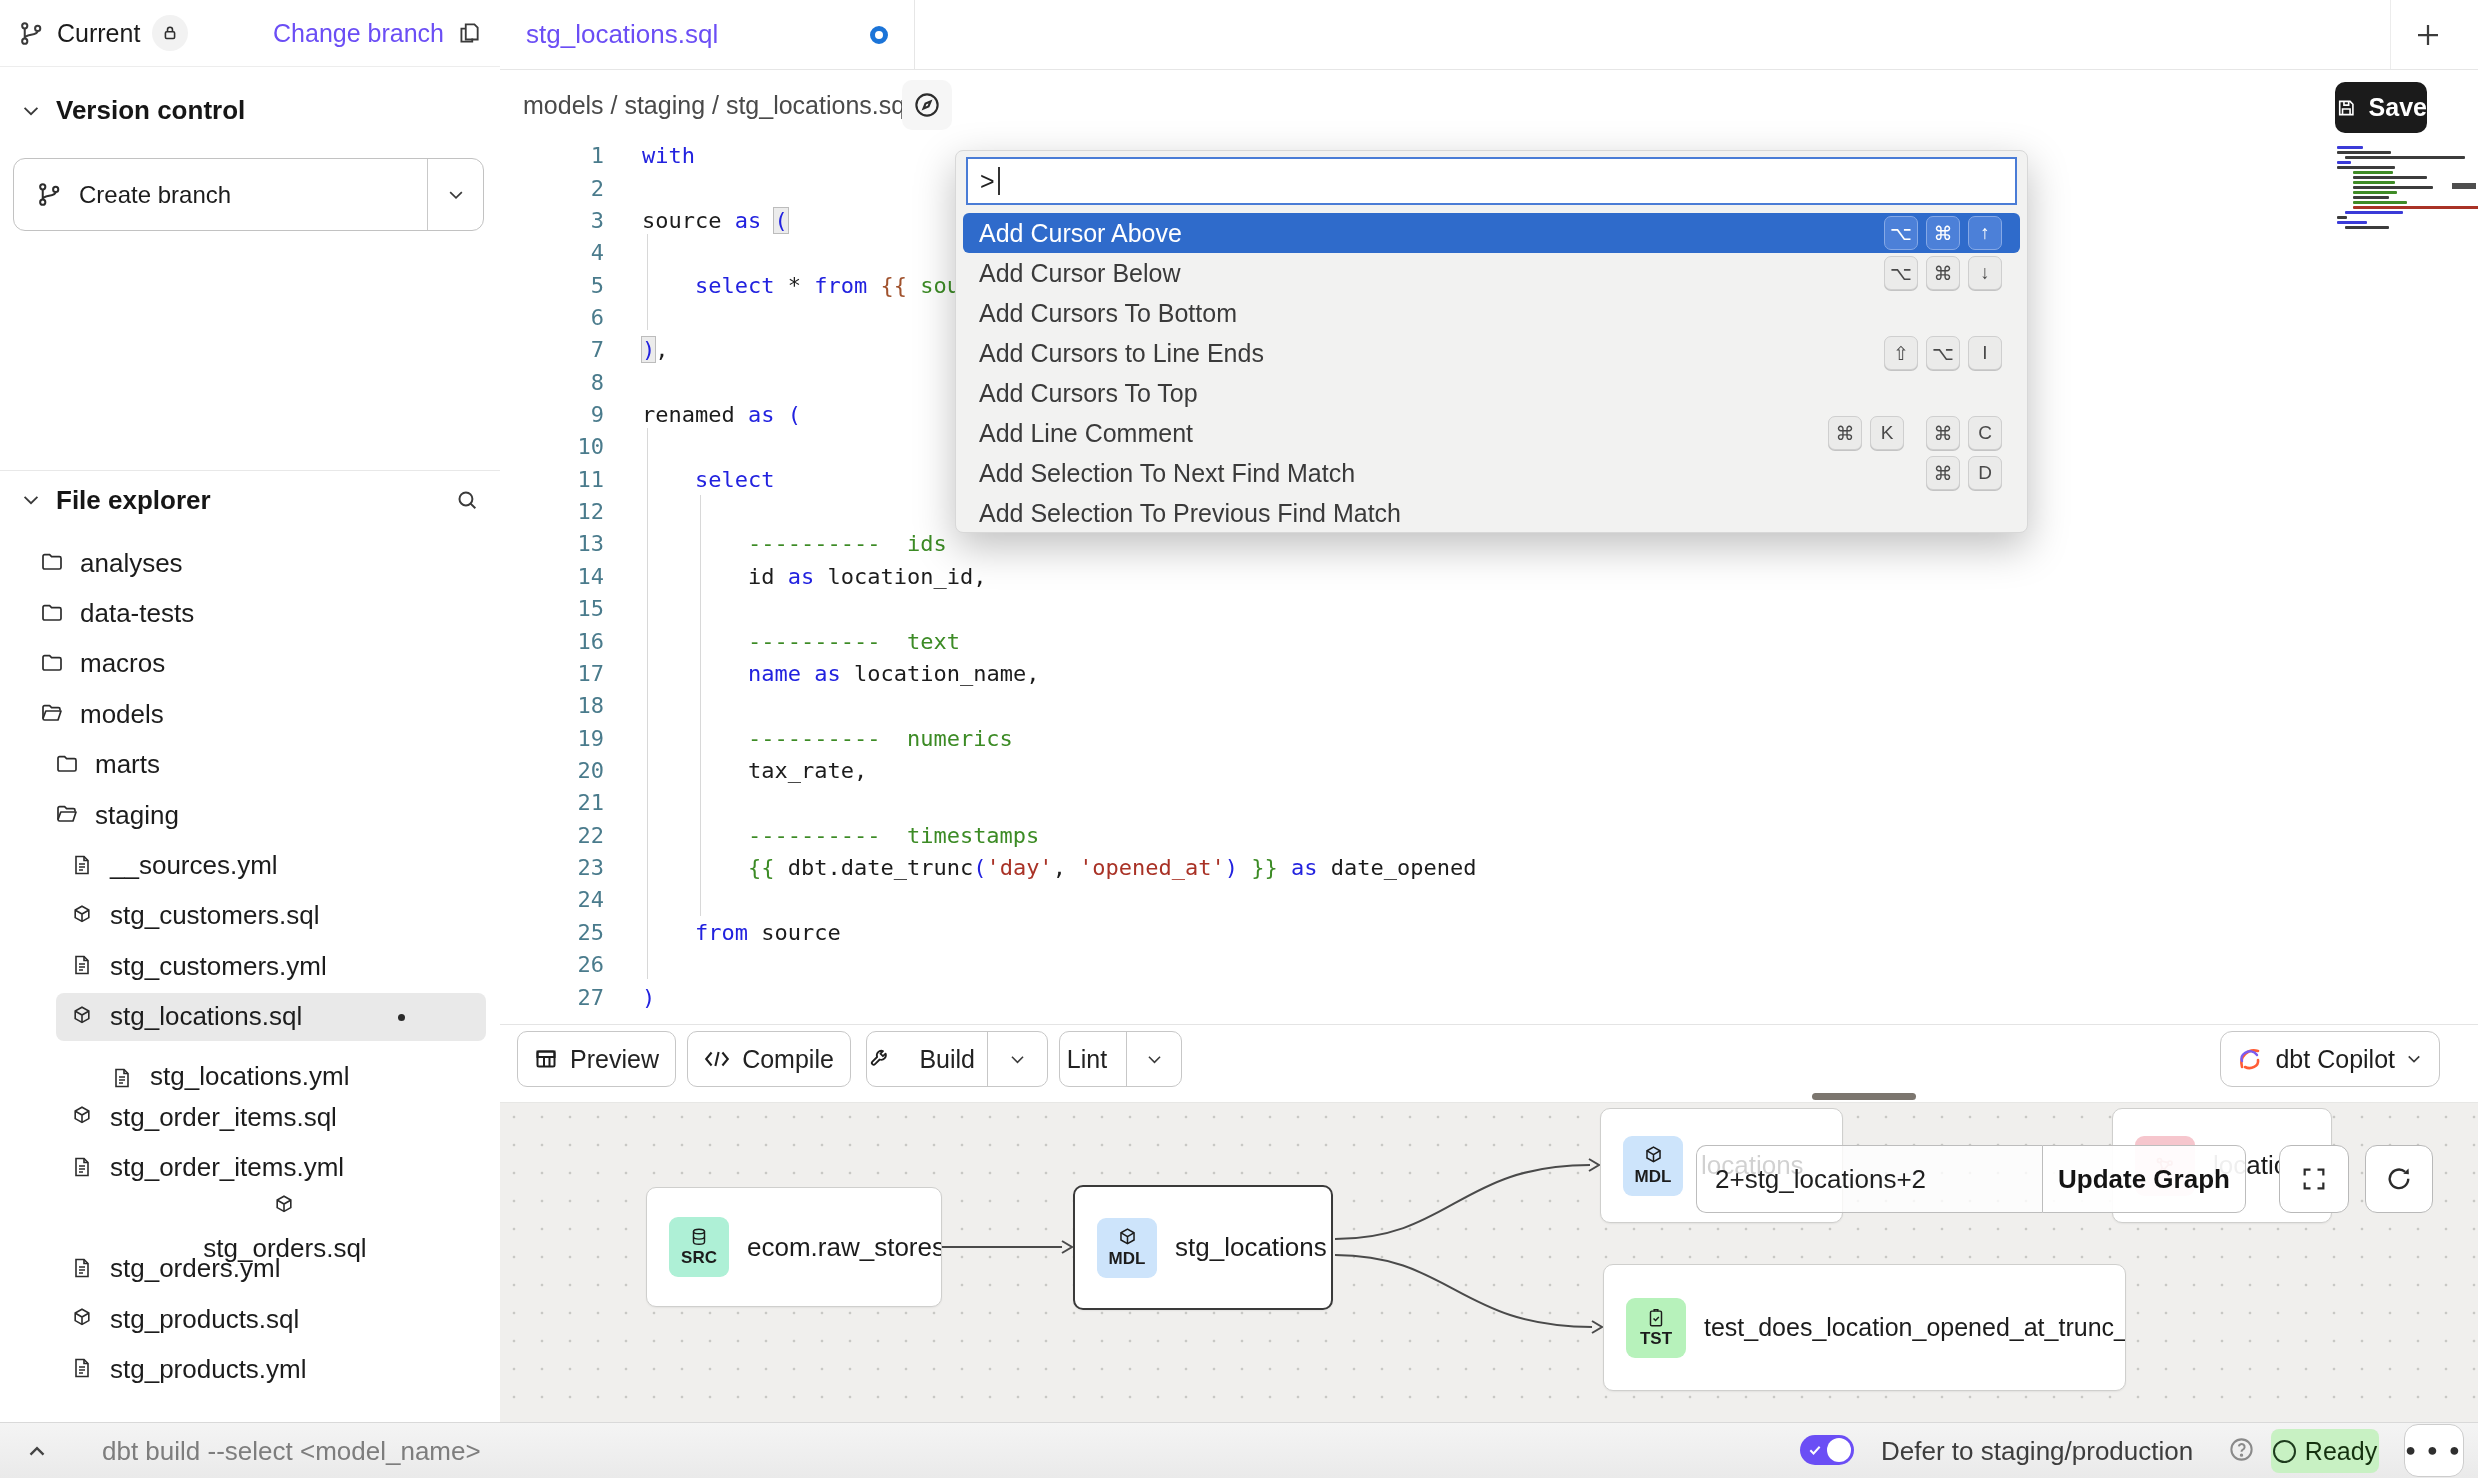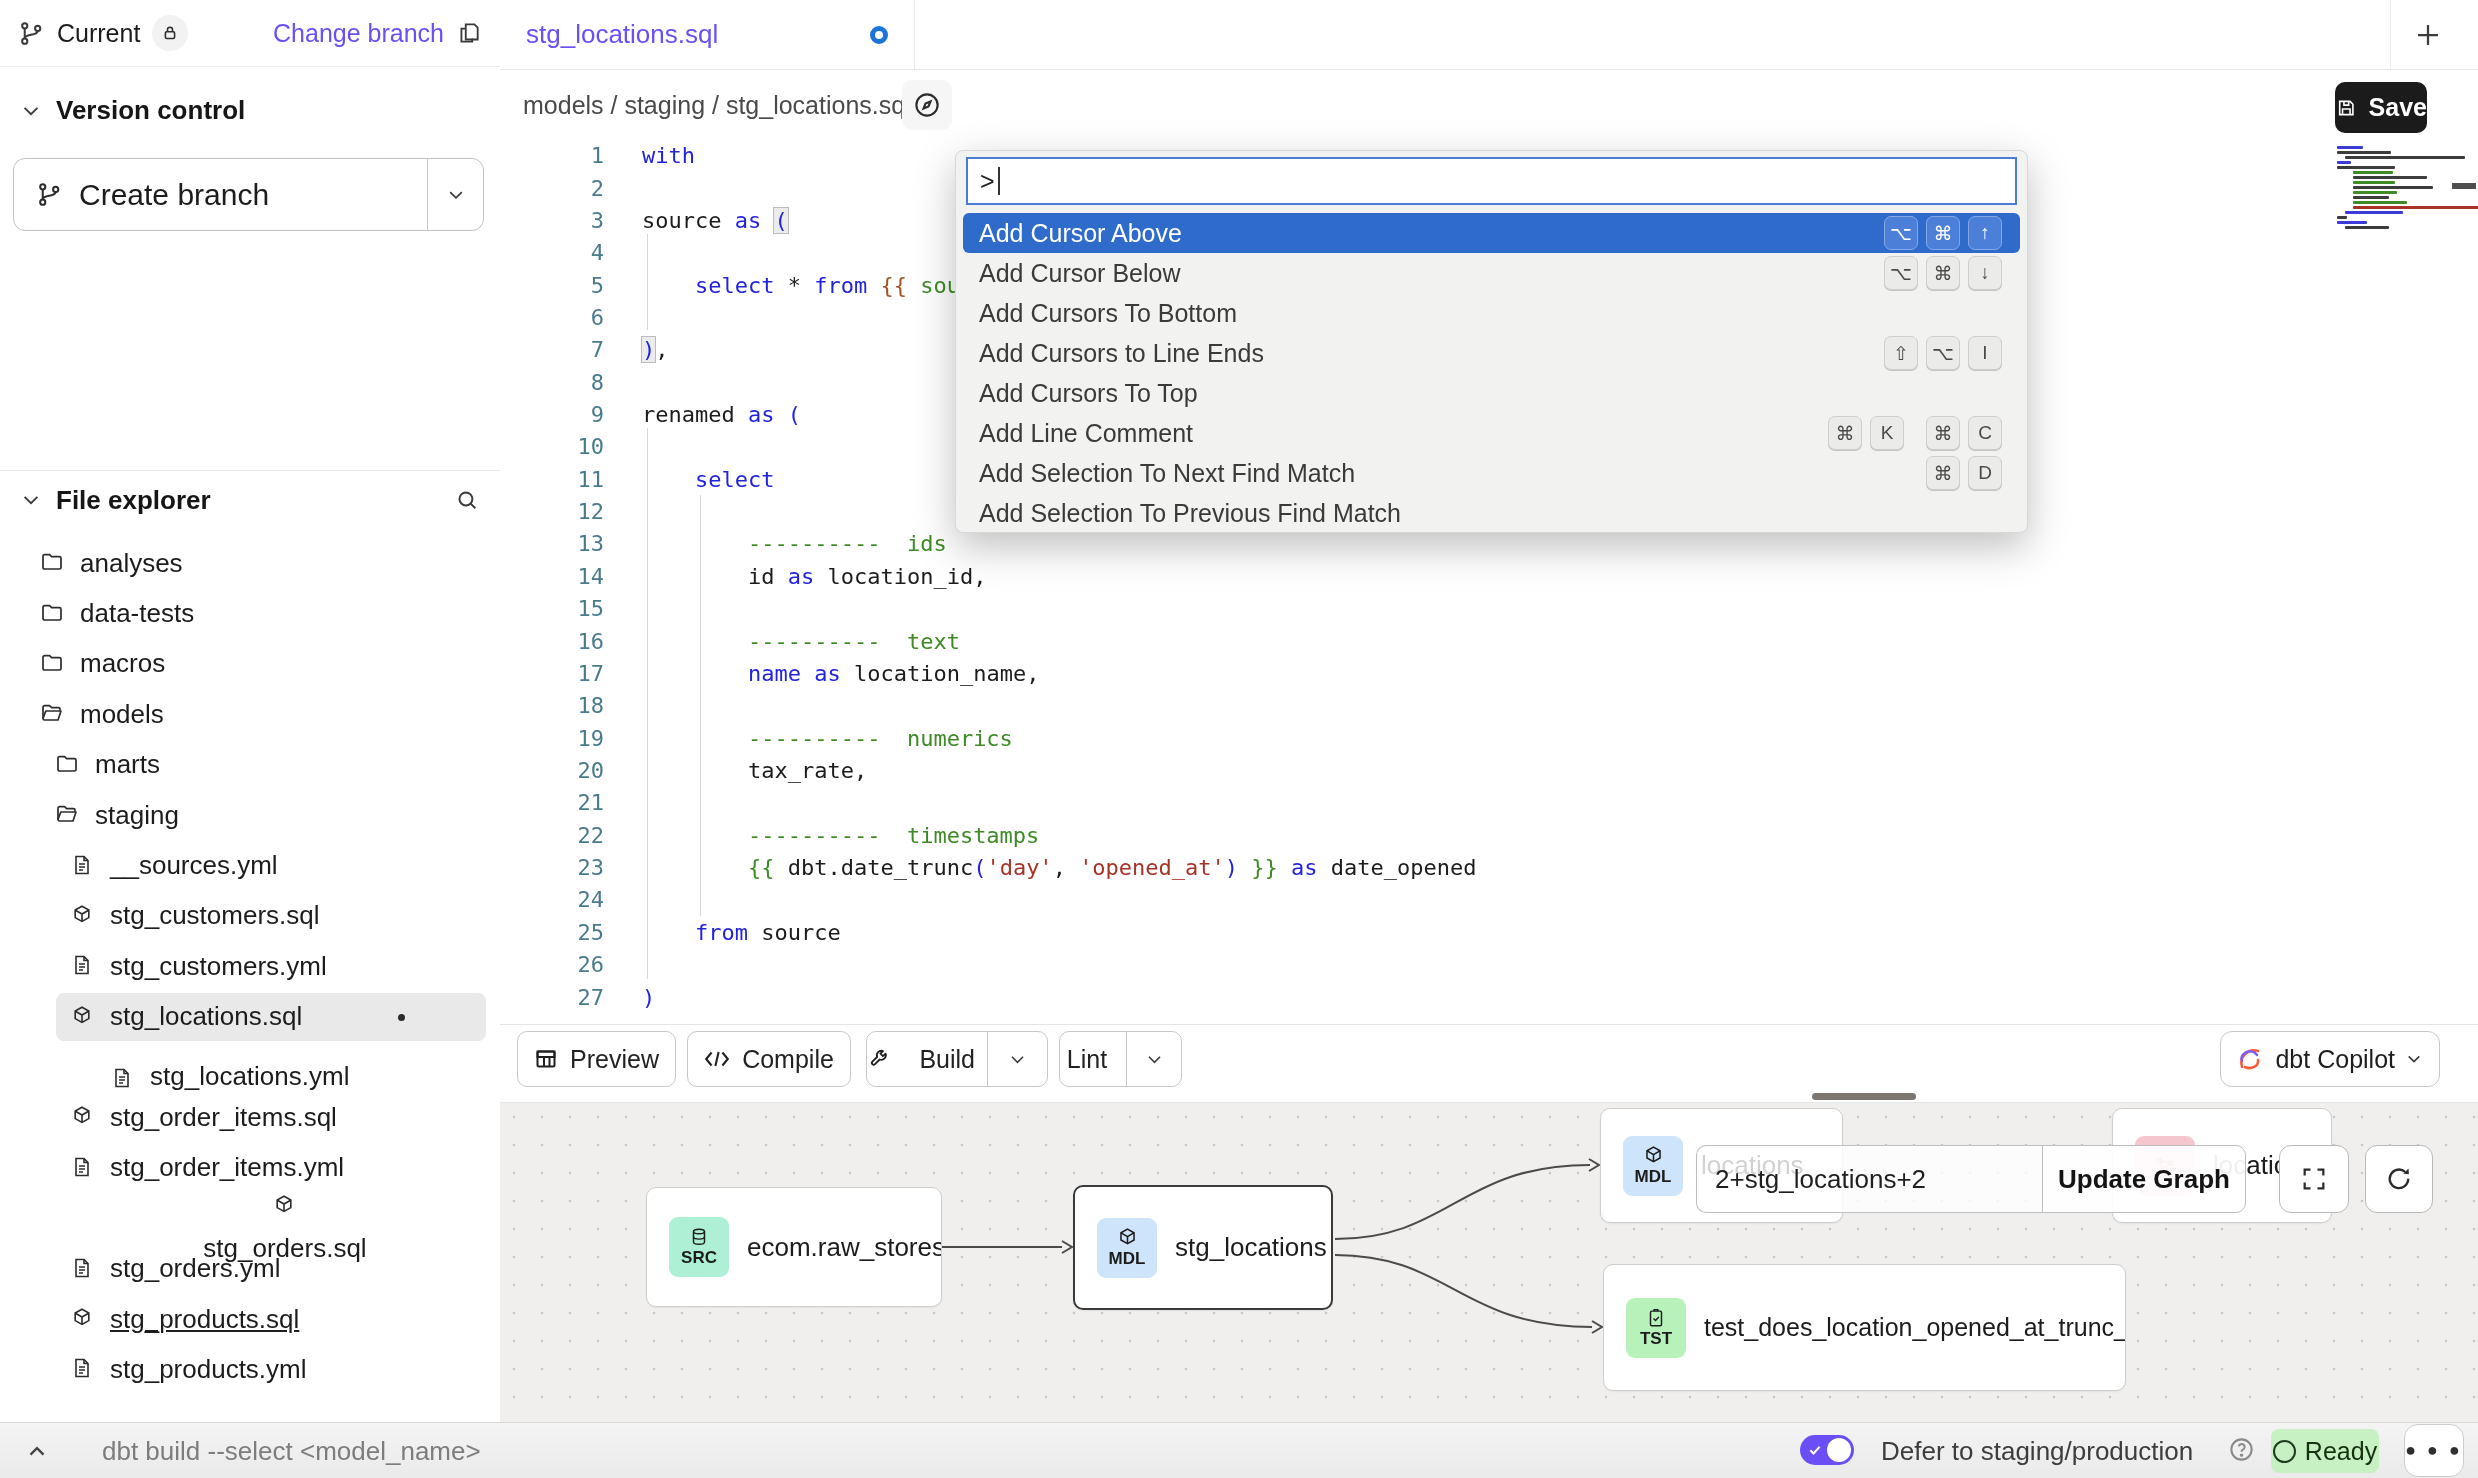--- a/index.html
+++ b/index.html
@@ -9,21 +9,21 @@
 
   
   #sidebar{position:absolute;left:0;top:0;width:500px;height:1422px;background:#fff;border-right:1px solid #dedede}
   #sb-head{height:66px;border-bottom:1px solid #ededed;display:flex;align-items:center;padding:0 18px;gap:12px}
   #current-label{font-size:25px;color:#1c1c1c}
   #lock-pill{width:36px;height:36px;border-radius:50%;background:#f2f2f2;display:flex;align-items:center;justify-content:center}
   #change-branch{margin-left:auto;color:#6b4ef5;font-size:25px;font-weight:500}
   .sec-head{display:flex;align-items:center;gap:14px;padding:0 20px;font-size:26px;font-weight:600;color:#161616}
   #vc-head{margin-top:28px}
   #create-branch{position:absolute;left:13px;top:158px;width:469px;height:71px;border:1.5px solid #c2c2c2;border-radius:12px;background:#fff;display:flex;align-items:stretch}
-  #cb-main{flex:1;display:flex;align-items:center;gap:16px;padding-left:22px;font-size:30px;font-weight:500;color:#1c1c1c}
+  #cb-main{flex:1;display:flex;align-items:center;gap:16px;padding-left:22px;font-size:24px;font-weight:500;color:#1c1c1c}
   #cb-split{width:55px;border-left:1.5px solid #c9c9c9;display:flex;align-items:center;justify-content:center}
   #fe-divider{position:absolute;left:0;top:470px;width:500px;height:1px;background:#e8e8e8}
   #fe-head{position:absolute;left:0;top:478px;width:500px;height:44px;display:flex;align-items:center;gap:14px;padding:0 20px;box-sizing:border-box;font-size:26px;font-weight:600;color:#161616}
   #fe-search{margin-left:auto}
   #file-list{position:absolute;left:0;top:538px;width:500px}
   .fitem{height:50.4px;display:flex;align-items:center;gap:14px;position:relative;cursor:default}
   .fitem>*{position:relative;z-index:1}
   .fitem.sel::before{content:"";position:absolute;left:56px;right:14px;top:1px;bottom:1px;background:#e9e9e9;border-radius:8px;z-index:0}
   .flb{font-size:26px;color:#1c1c1c;white-space:nowrap}
   .fic{width:26px;height:26px;flex:none}
@@ -292,21 +292,21 @@
         </div>
         <div class="fitem" style="padding-left: 70px;">
           <span class="fic">
             <svg width="24" height="24" viewBox="0 0 24 24" fill="none" stroke="#2c2c2c" stroke-width="1.6">
               <path d="M6 3.5h8l4 4v13H6z"></path>
               <path d="M14 3.5v4h4M9 11h6M9 14h6M9 17h4"></path>
             </svg>
           </span>
           <span class="flb">stg_orders.yml</span>
         </div>
-        <div class="fitem" style="padding-left: 70px; text-decoration: underline;">
+        <div class="fitem" style="padding-left: 70px;">
           <span class="fic">
             <svg width="24" height="24" viewBox="0 0 24 24" fill="none" stroke="#2c2c2c" stroke-width="1.6">
               <path d="M12 3.2L18.8 7v7.6L12 18.4 5.2 14.6V7z"></path>
               <path d="M5.4 7.2L12 11l6.6-3.8M12 11v7.2"></path>
             </svg>
           </span>
           <span class="flb">stg_products.sql</span>
         </div>
         <div class="fitem" style="padding-left: 70px;">
           <span class="fic">

